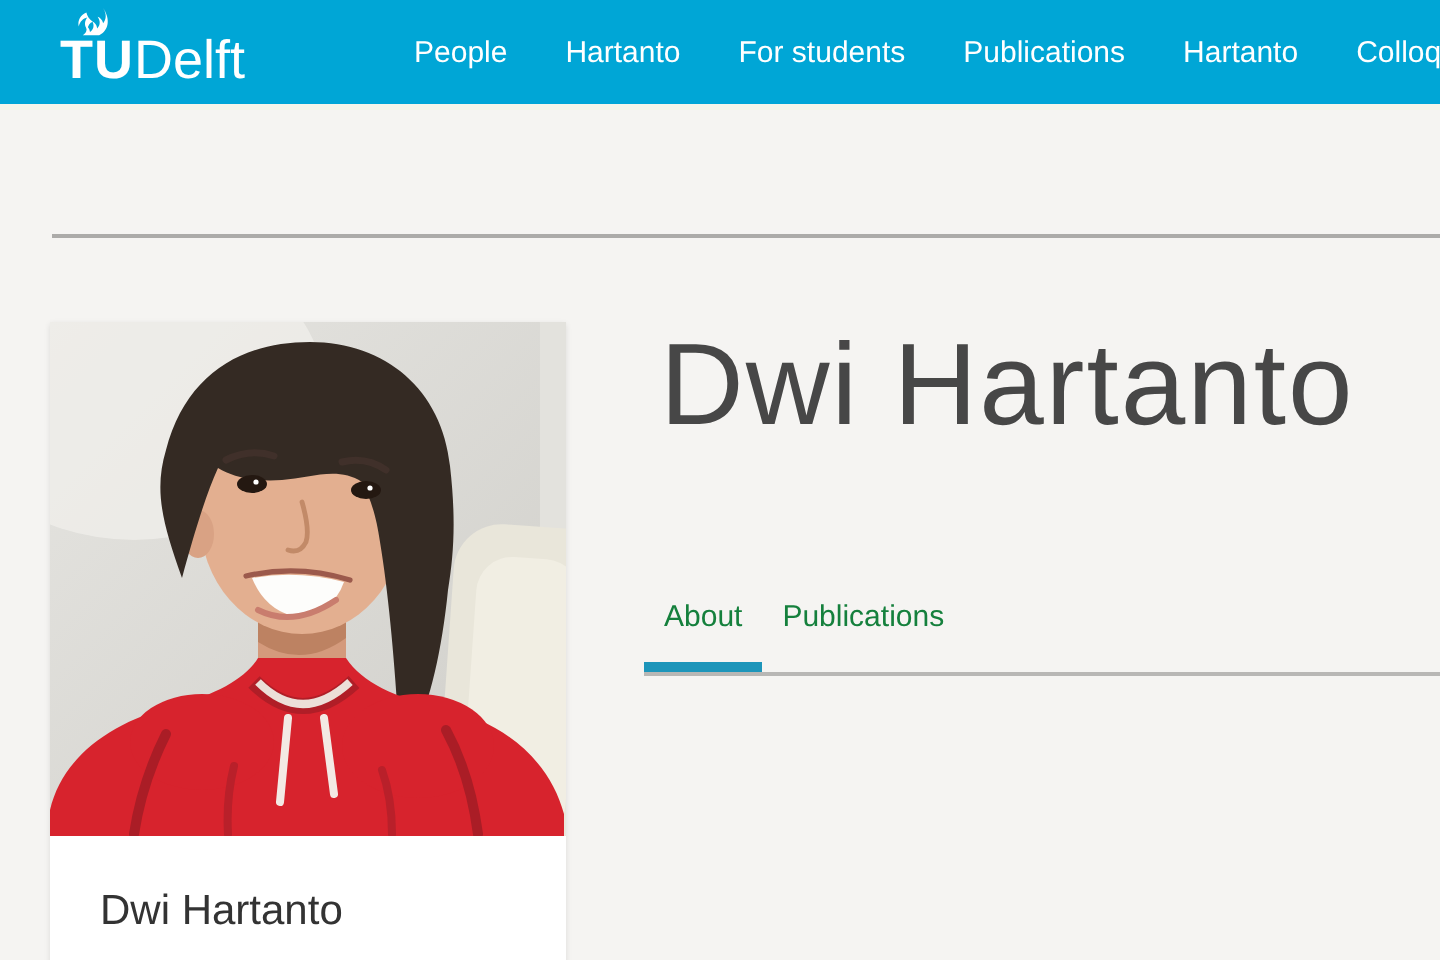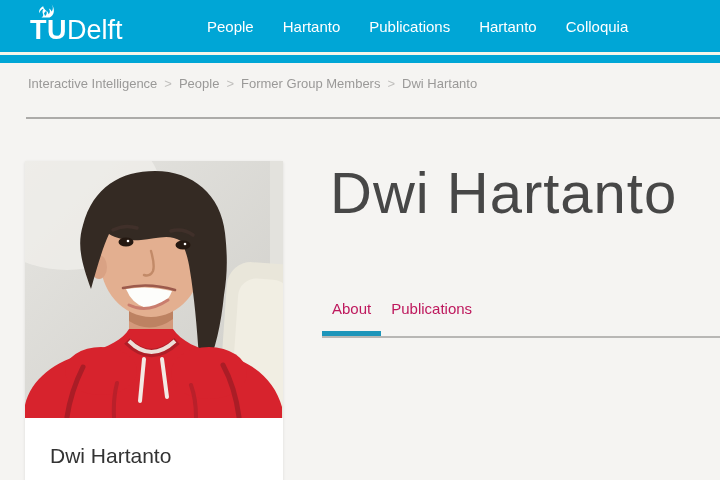--- a/index.html
+++ b/index.html
@@ -7,21 +7,21 @@
   body {
     position:relative; overflow:hidden;
     background:#f5f4f2;
     font-family:"Liberation Sans", sans-serif;
     -webkit-font-smoothing:antialiased;
   }
   .page { position:absolute; inset:0; }
 
   
   .topbar {
-    position:absolute; left:0; top:0; width:720px; height:63px;
+    position:absolute; left:0; top:0; width:720px; height:52px;
     background:#00a6d6;
   }
   .hdr-strip {
     position:absolute; left:0; top:52px; width:720px; height:3px;
     background:#f4f6ea;
   }
   .logo {
     position:absolute; left:30px; top:2px; height:48px; cursor:pointer;
     color:#ffffff; white-space:nowrap;
   }
@@ -71,21 +71,21 @@
   }
   .tabbar {
     position:absolute; left:322px; top:297px; width:398px; height:42px;
   }
   .tab-line {
     position:absolute; left:0; right:0; bottom:1px; height:2px;
     background:#b8b7b5;
   }
   .tab {
     position:relative; display:inline-block; vertical-align:top;
-    padding:3px 10px 19px 10px; font-size:15px; color:#be185d;
+    padding:3px 10px 19px 10px; font-size:15px; color:#15803d;
     cursor:pointer;
   }
   .tab.active::after {
     content:""; position:absolute; left:0; right:0; bottom:0; height:5px;
     background:#1d95ba; z-index:2;
   }
 </style>
 </head>
 <body>
 
@@ -95,30 +95,28 @@
     <div class="logo">
       <svg class="flame" width="22" height="15" viewBox="0 0 22 15">
         <path fill="#ffffff" d="M14.5 0 C16.6 3.2 16.0 5.8 14.6 7.6 C14.1 5.9 13.0 4.8 11.8 4.4 C13.2 6.2 13.3 8.6 11.6 10.2 C11.3 8.4 10.4 7.3 9.2 6.8 C10.2 8.6 9.9 10.8 8.0 12.0 C7.8 10.4 7.0 9.4 5.9 9.0 C6.7 10.6 6.3 12.6 4.4 13.6 L12.6 13.6 C17.4 11.4 18.4 5.4 14.5 0 Z"></path>
         <path fill="#ffffff" d="M6.2 2.2 C3.4 3.4 1.6 6.0 2.4 9.2 C3.0 6.8 4.6 5.2 6.6 4.8 C5.2 6.6 5.0 9.2 6.8 10.9 C6.9 8.8 7.9 7.4 9.4 6.9 C7.4 5.3 6.5 3.8 6.2 2.2 Z"></path>
       </svg>
       <span class="logo-text"><span class="logo-tu">TU</span><span class="logo-delft">Delft</span></span>
     </div>
     <nav class="nav">
       <a class="nav-item">People</a>
       <a class="nav-item">Hartanto</a>
+      <a class="nav-item">For students</a>
       <a class="nav-item">Publications</a>
       <a class="nav-item">Hartanto</a>
       <a class="nav-item">Colloquia</a>
     </nav>
   </header>
   <div class="hdr-strip"></div>
 
-  <nav class="breadcrumb">
-    <a>Interactive Intelligence</a><span class="sep">&gt;</span><a>People</a><span class="sep">&gt;</span><a>Former Group Members</a><span class="sep">&gt;</span><span class="current">Dwi Hartanto</span>
-  </nav>
 
   <div class="divider"></div>
 
   <aside class="profile-card">
     <svg width="258" height="257" viewBox="0 0 258 257">
       <defs>
         <linearGradient id="wall" x1="0" y1="0" x2="1" y2="1">
           <stop offset="0" stop-color="#e6e5e1"></stop>
           <stop offset="1" stop-color="#cfcec9"></stop>
         </linearGradient>

